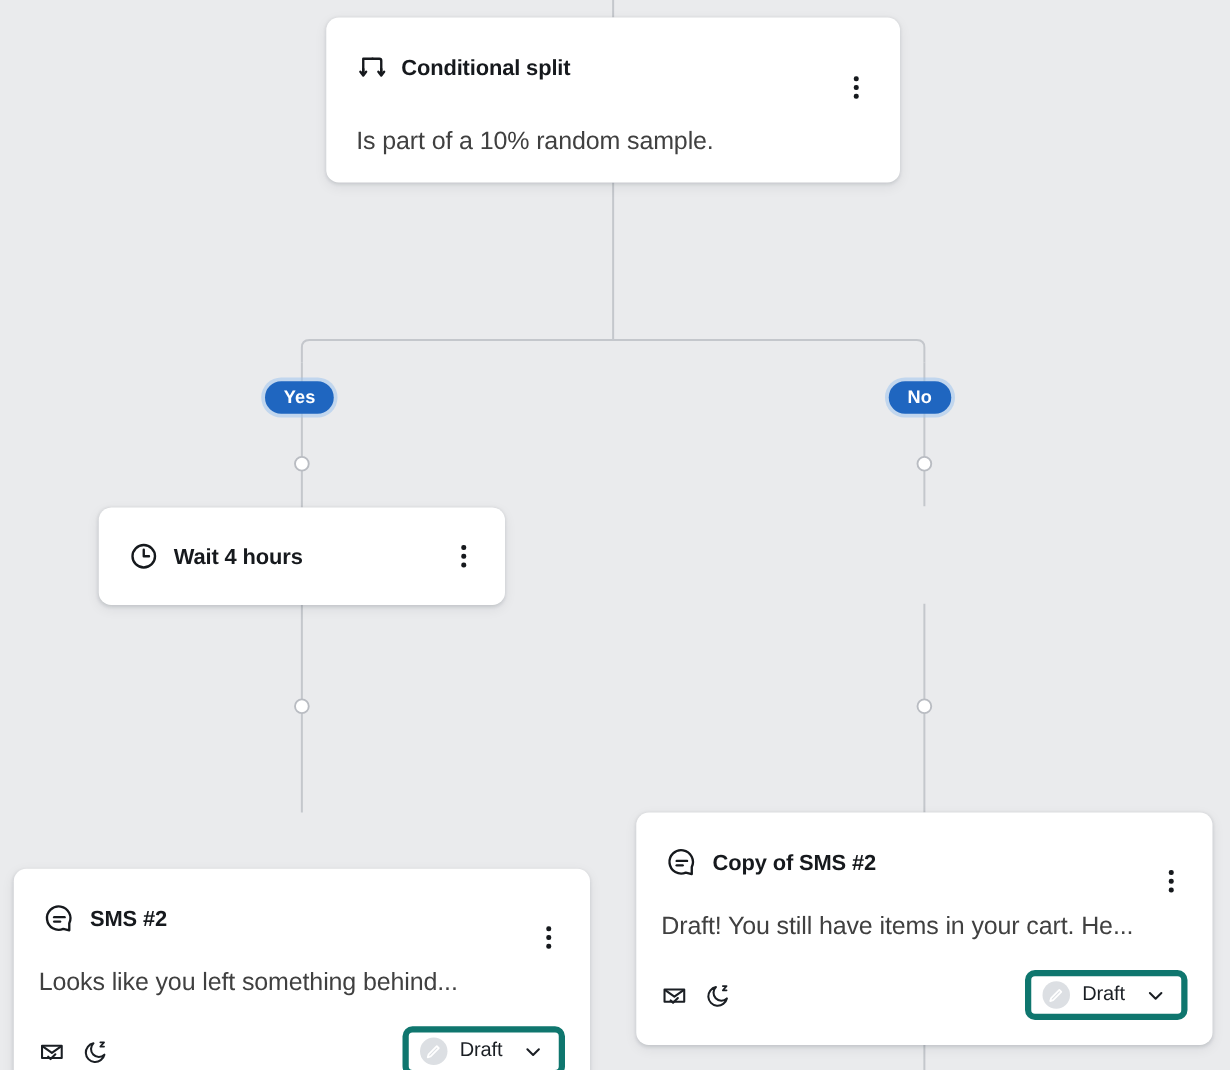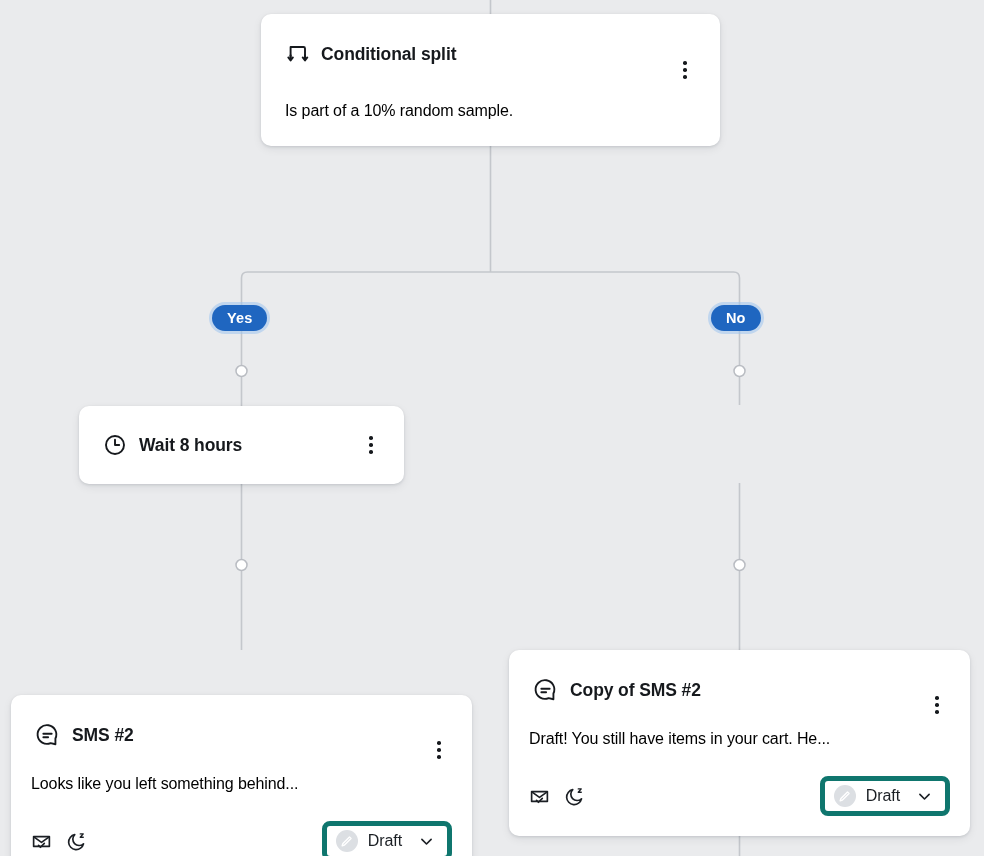--- a/index.html
+++ b/index.html
@@ -48,22 +48,22 @@
     gap: 12px;
   }
   .card-title {
     font-size: 17.5px;
     font-weight: 700;
     color: #16191d;
     letter-spacing: -0.1px;
     white-space: nowrap;
   }
   .card-sub {
-    font-size: 16px;
-    color: #000000;
+    font-size: 20px;
+    color: #404040;
     letter-spacing: -0.1px;
     white-space: nowrap;
     overflow: hidden;
   }
 
   .ico {
     flex: 0 0 auto;
     display: inline-flex;
     align-items: center;
     justify-content: center;
@@ -232,21 +232,21 @@
   <div class="branch-pill" id="pill-no">No</div>
 
   <div class="card wait-card" id="wait-left">
     <div class="card-head">
       <span class="ico">
         <svg width="24" height="24" viewBox="0 0 24 24" fill="none" stroke="#16191d" stroke-width="1.9" stroke-linecap="round" stroke-linejoin="round">
           <circle cx="12" cy="12" r="9"></circle>
           <path d="M12 6.8 V12 H16.2"></path>
         </svg>
       </span>
-      <span class="card-title">Wait 8 hours</span>
+      <span class="card-title">Wait 4 hours</span>
     </div>
     <div class="kebab">
         <i></i>
         <i></i>
         <i></i>
       </div>
   </div>
 
 
   <div class="card sms-card" id="sms-left">

